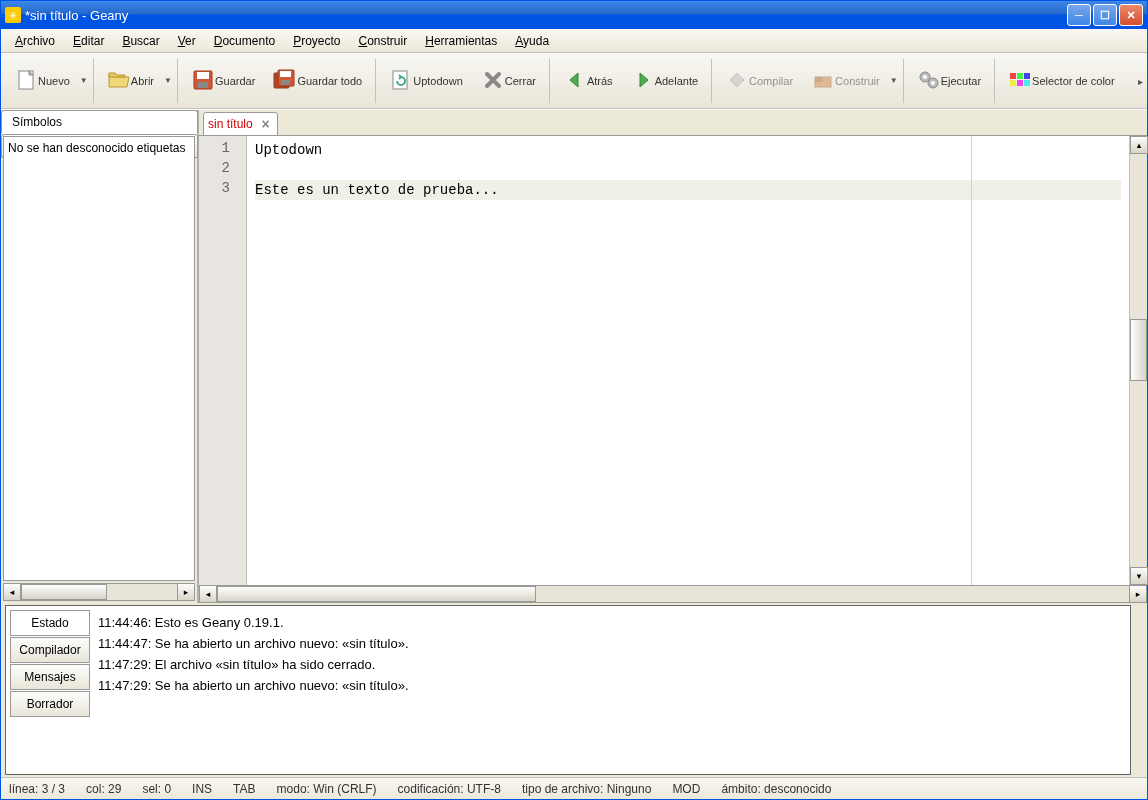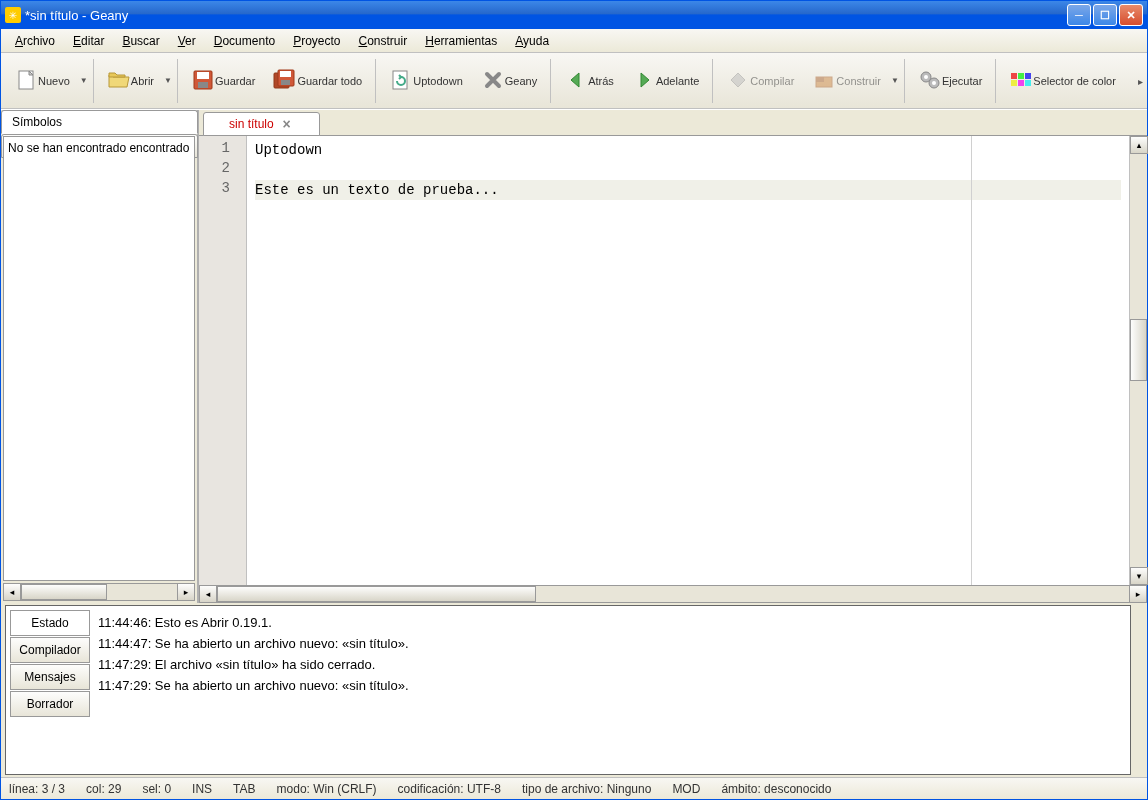--- a/index.html
+++ b/index.html
@@ -35,21 +35,21 @@
 .side-tab { padding: 4px 10px; border: 1px solid #999; background: linear-gradient(#fdfdfc, #e8e5d8); cursor: pointer; font-size: 12px; margin-right: -1px; border-radius: 3px 3px 0 0; }
 .side-tab.active { background: #fff; border-bottom: 1px solid #fff; z-index: 1; }
 .sidebar-content { flex: 1; background: #fff; border: 1px solid #999; margin: 0 2px 2px 2px; padding: 4px; font-size: 12px; overflow: hidden; white-space: nowrap; }
 .sidebar-scroll { height: 18px; background: #ece9d8; display: flex; margin: 0 2px 2px 2px; }
 .hscroll-btn { width: 18px; height: 18px; background: linear-gradient(#fdfdfc, #d8d5c8); border: 1px solid #999; display: flex; align-items: center; justify-content: center; font-size: 9px; cursor: pointer; }
 .hscroll-track { flex: 1; background: #e8e5d8; border-top: 1px solid #999; border-bottom: 1px solid #999; position: relative; }
 .hscroll-thumb { position: absolute; left: 0; width: 55%; height: 100%; background: linear-gradient(#fdfdfc, #d8d5c8); border: 1px solid #999; }
 
 .editor-area { flex: 1; display: flex; flex-direction: column; min-width: 0; }
 .doc-tabs { height: 26px; background: #ece9d8; display: flex; align-items: flex-end; padding-left: 4px; border-bottom: 1px solid #999; }
-.doc-tab { padding: 4px 25px; border: 1px solid #999; background: #fff; border-radius: 3px 3px 0 0; display: flex; align-items: center; gap: 6px; margin-bottom: -1px; cursor: pointer; margin-top: 17px; }
+.doc-tab { padding: 4px 4px; border: 1px solid #999; background: #fff; border-radius: 3px 3px 0 0; display: flex; align-items: center; gap: 6px; margin-bottom: -1px; cursor: pointer; margin-top: 17px; }
 .doc-tab-text { color: #cc0000; font-size: 12px; }
 .doc-tab-close { width: 14px; height: 14px; display: flex; align-items: center; justify-content: center; color: #888; font-weight: bold; cursor: pointer; font-size: 14px; }
 
 .editor-wrap { flex: 1; display: flex; background: #fff; min-height: 0; position: relative; }
 .gutter { width: 48px; background: #e8e5e0; border-right: 1px solid #c0c0c0; padding-top: 4px; }
 .line-num { height: 20px; padding-right: 16px; text-align: right; font-family: 'Courier New', monospace; font-size: 14px; color: #666; }
 .editor-text { flex: 1; padding: 4px 8px; font-family: 'Courier New', monospace; font-size: 14px; line-height: 20px; position: relative; }
 .editor-line { height: 20px; }
 .editor-line.current { background: #f0f0e8; }
 .margin-line { position: absolute; left: 724px; top: 0; bottom: 0; width: 1px; background: #d0d0d0; }
@@ -153,21 +153,21 @@
           </svg>
         </div>
       <div class="tool-label">Uptodown</div>
     </div>
     <div class="tool-btn">
       <div class="tool-icon">
           <svg width="22" height="22" viewBox="0 0 22 22">
             <path d="M5 5 L17 17 M17 5 L5 17" stroke="#888" stroke-width="4" stroke-linecap="round"></path>
           </svg>
         </div>
-      <div class="tool-label">Geany</div>
+      <div class="tool-label">Cerrar</div>
     </div>
     <div class="tool-sep"></div>
     <div class="tool-btn">
       <div class="tool-icon">
           <svg width="22" height="22" viewBox="0 0 22 22">
             <path d="M14 4 L6 11 L14 18 Z" fill="#5a5" stroke="#383"></path>
           </svg>
         </div>
       <div class="tool-label">Atrás</div>
     </div>
@@ -228,21 +228,21 @@
   </div>
 
   <div class="main-area">
 
     <div class="sidebar">
       <div class="sidebar-tabs">
         <div class="side-tab active">Símbolos</div>
         <div class="side-tab">Documentos</div>
       </div>
       <div class="sidebar-content">
-        <span>No se han encontrado encontrado</span>
+        <span>No se han desconocido etiquetas</span>
       </div>
       <div class="sidebar-scroll">
         <div class="hscroll-btn">◂</div>
         <div class="hscroll-track">
             <div class="hscroll-thumb"></div>
           </div>
         <div class="hscroll-btn">▸</div>
       </div>
     </div>
 
@@ -285,21 +285,21 @@
   </div>
 
   <div class="msg-panel">
     <div class="msg-tabs">
       <div class="msg-tab active">Estado</div>
       <div class="msg-tab">Compilador</div>
       <div class="msg-tab">Mensajes</div>
       <div class="msg-tab">Borrador</div>
     </div>
     <div class="msg-content">
-      <div class="msg-line">11:44:46: Esto es Abrir 0.19.1.</div>
+      <div class="msg-line">11:44:46: Esto es Geany 0.19.1.</div>
       <div class="msg-line">11:44:47: Se ha abierto un archivo nuevo: «sin título».</div>
       <div class="msg-line">11:47:29: El archivo «sin título» ha sido cerrado.</div>
       <div class="msg-line">11:47:29: Se ha abierto un archivo nuevo: «sin título».</div>
     </div>
   </div>
 
   <div class="statusbar">
     <span class="status-item">línea: 3 / 3</span>
     <span class="status-item">col: 29</span>
     <span class="status-item">sel: 0</span>

